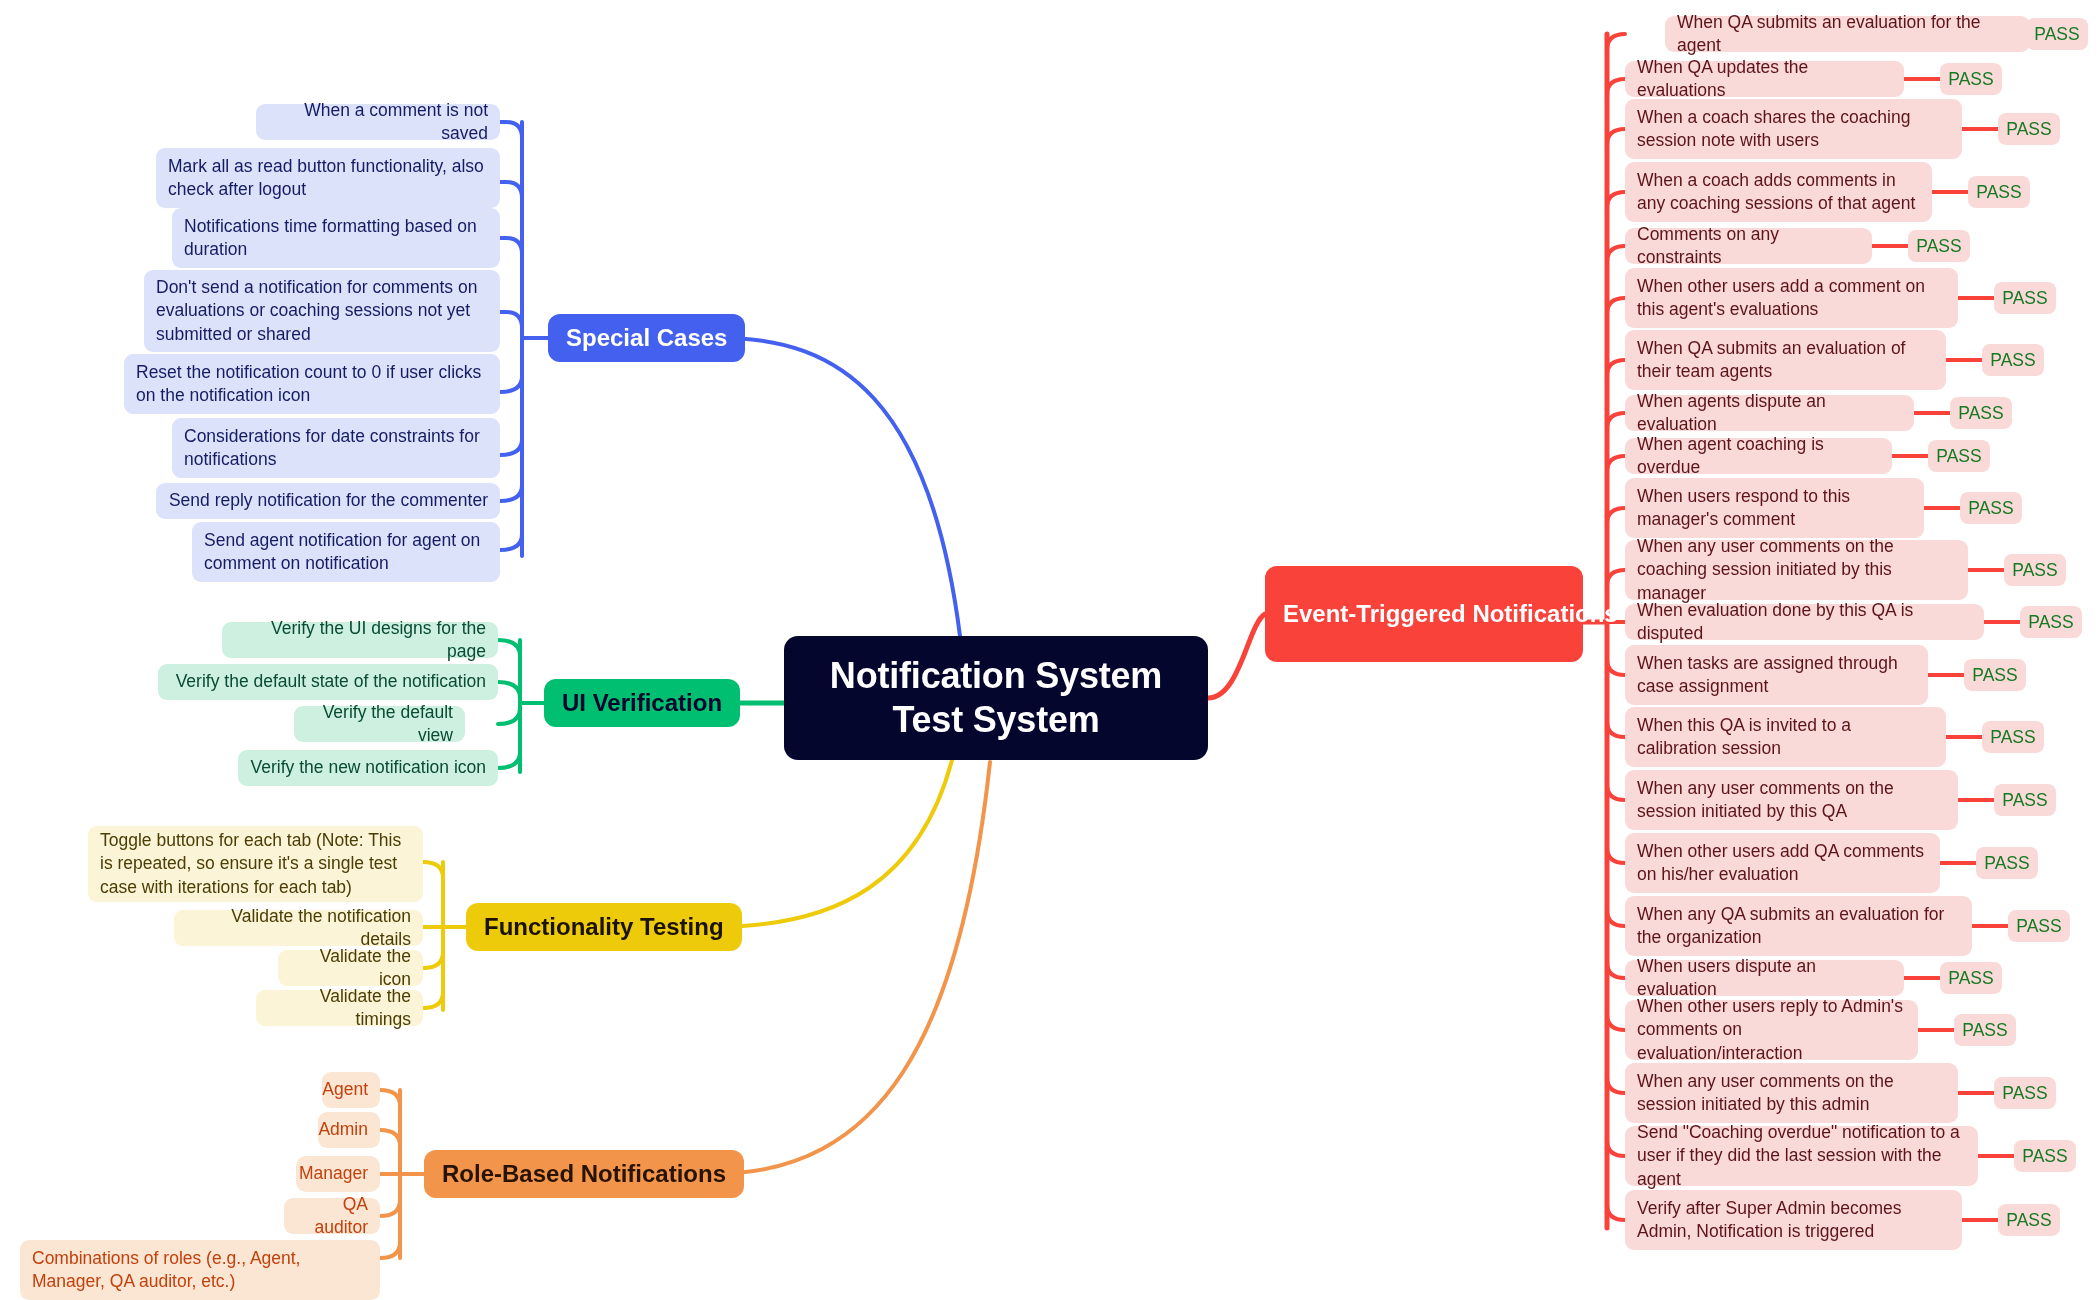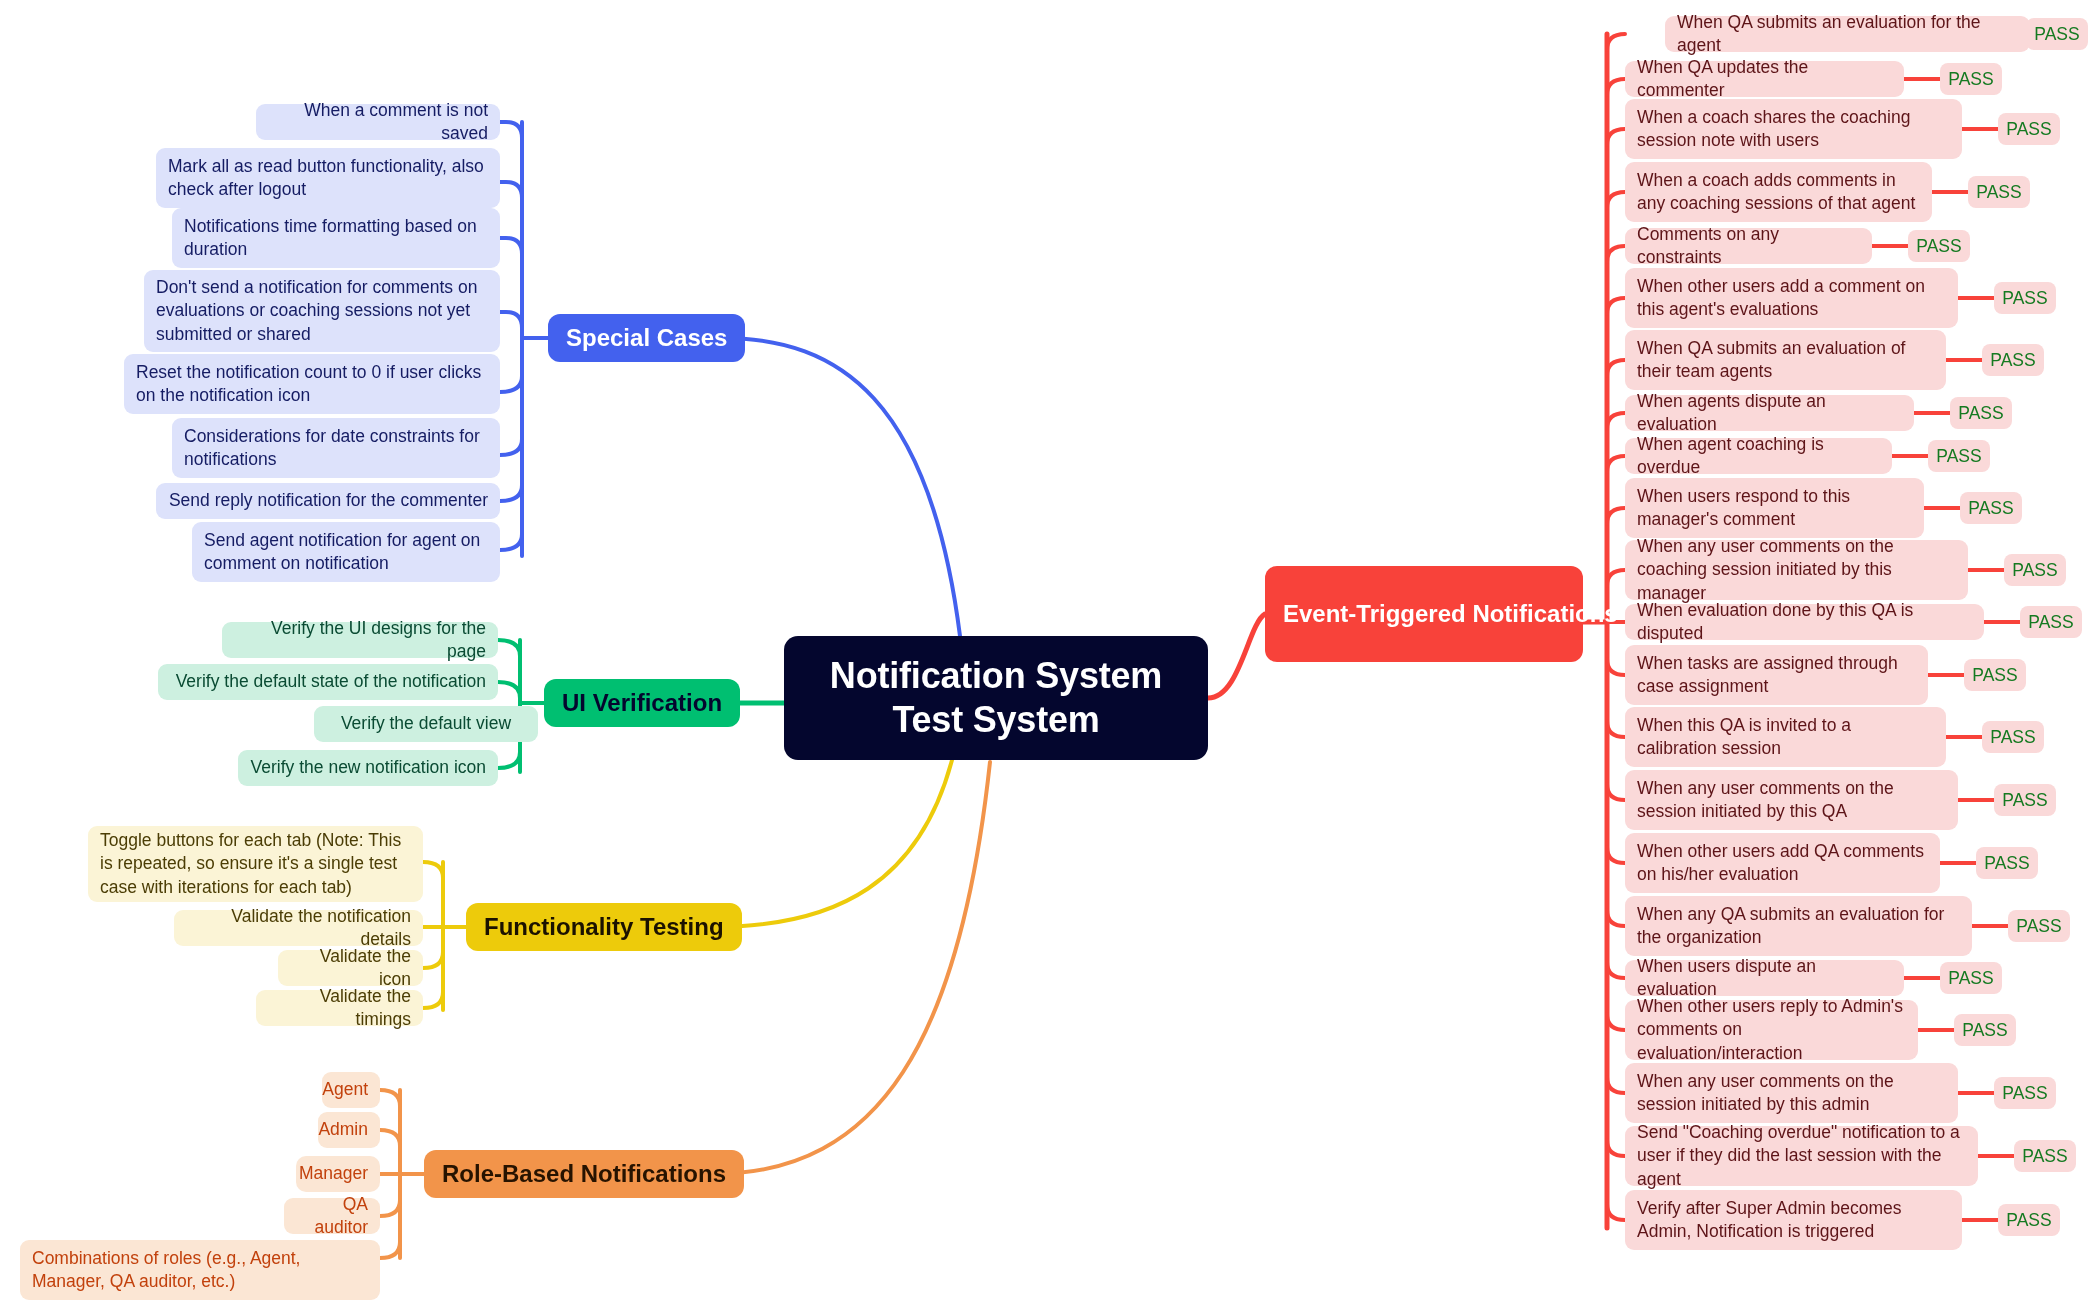--- a/index.html
+++ b/index.html
@@ -240,21 +240,21 @@
   <div class="node branch b-ui" style="left:544px; top:679px; height:48px;">
     <span>UI Verification</span>
   </div>
 
   <div class="node leaf l-ui align-right" style="left:222px; top:622px; width:276px; height:36px;">
     <span>Verify the UI designs for the page</span>
   </div>
   <div class="node leaf l-ui align-right" style="left:158px; top:664px; width:340px; height:36px;">
     <span>Verify the default state of the notification</span>
   </div>
-  <div class="node leaf l-ui align-right" style="left:314px; top:706px; width:224px; height:36px;justify-content:center;">
+  <div class="node leaf l-ui align-right" style="left:294px; top:706px; width:171px; height:36px;justify-content:center;">
     <span>Verify the default view</span>
   </div>
   <div class="node leaf l-ui align-right" style="left:238px; top:750px; width:260px; height:36px;">
     <span>Verify the new notification icon</span>
   </div>
 
   <div class="node branch b-func" style="left:466px; top:903px; height:48px;">
     <span>Functionality Testing</span>
   </div>
 
@@ -296,21 +296,21 @@
   </div>
 
   <div class="node leaf l-event align-left" style="left:1625px; top:16px; width:365px; height:36px;margin-left:40px;">
     <span>When QA submits an evaluation for the agent</span>
   </div>
   <div class="pass" style="left:2026px; top:18px; width:62px; height:32px;">
     <span>PASS</span>
   </div>
 
   <div class="node leaf l-event align-left" style="left:1625px; top:61px; width:279px; height:36px;">
-    <span>When QA updates the commenter</span>
+    <span>When QA updates the evaluations</span>
   </div>
   <div class="pass" style="left:1940px; top:63px; width:62px; height:32px;">
     <span>PASS</span>
   </div>
 
   <div class="node leaf l-event align-left" style="left:1625px; top:99px; width:337px; height:60px;">
     <span>When a coach shares the coaching session note with users</span>
   </div>
   <div class="pass" style="left:1998px; top:113px; width:62px; height:32px;">
     <span>PASS</span>

